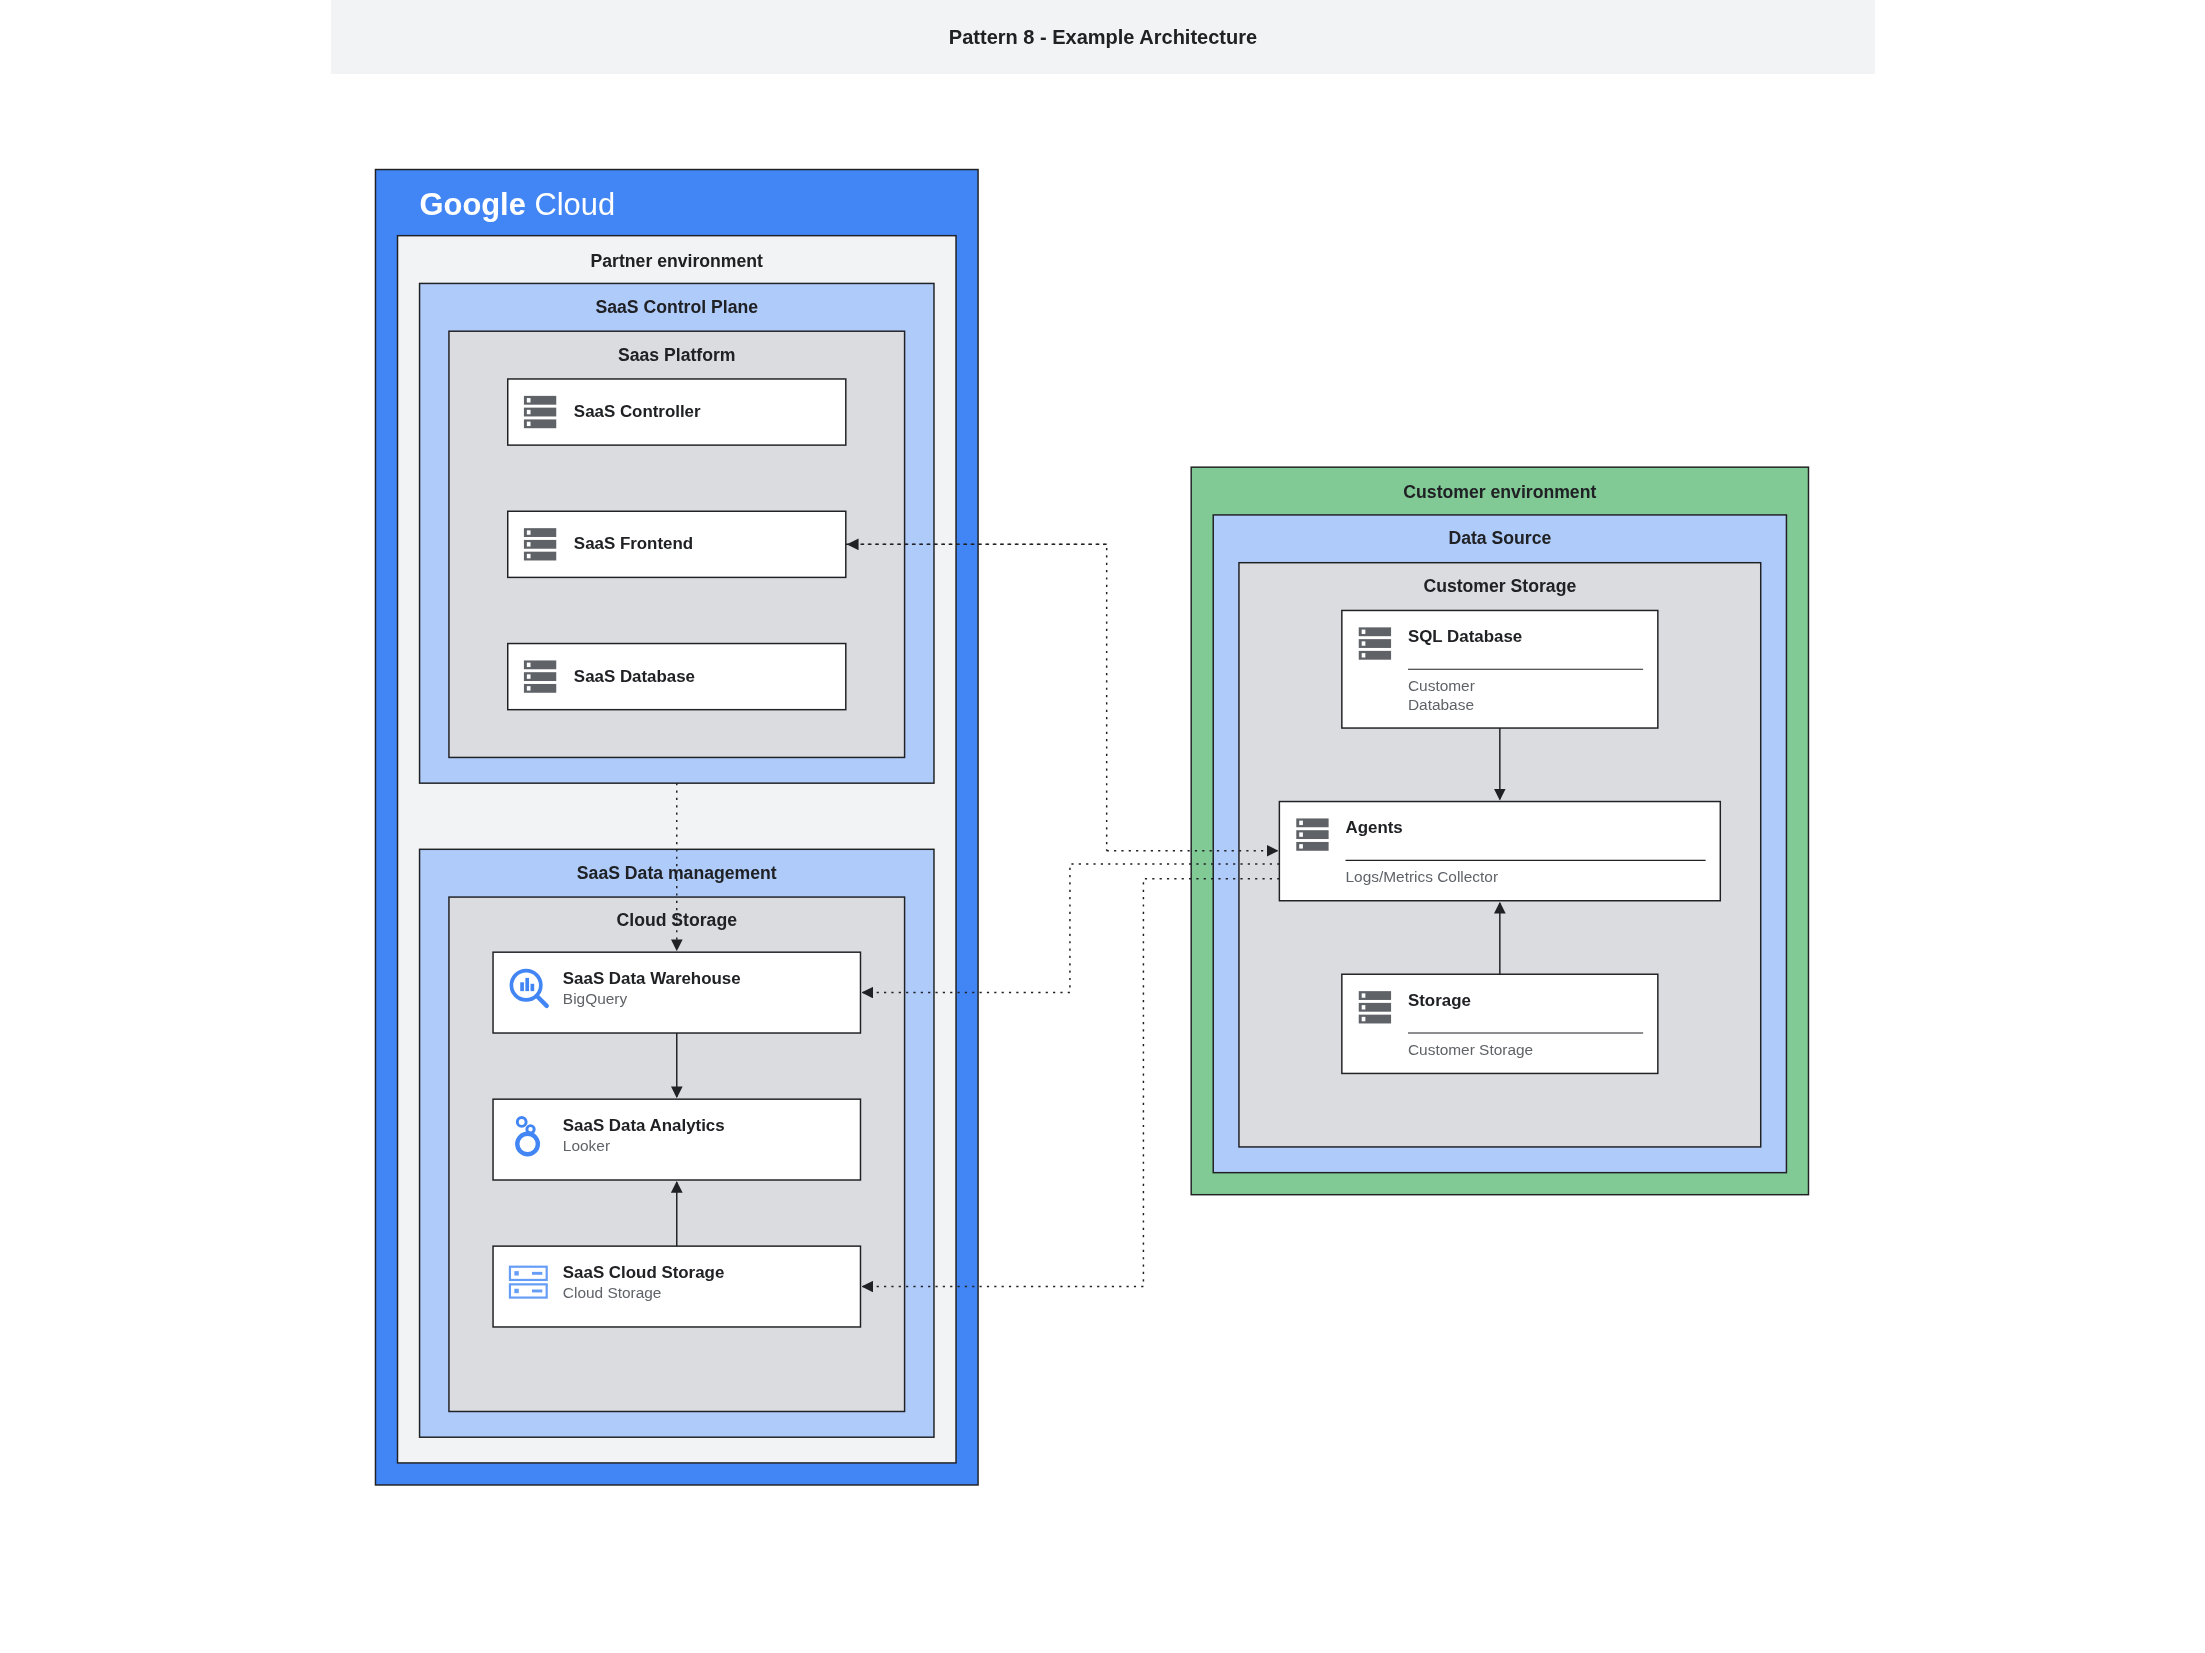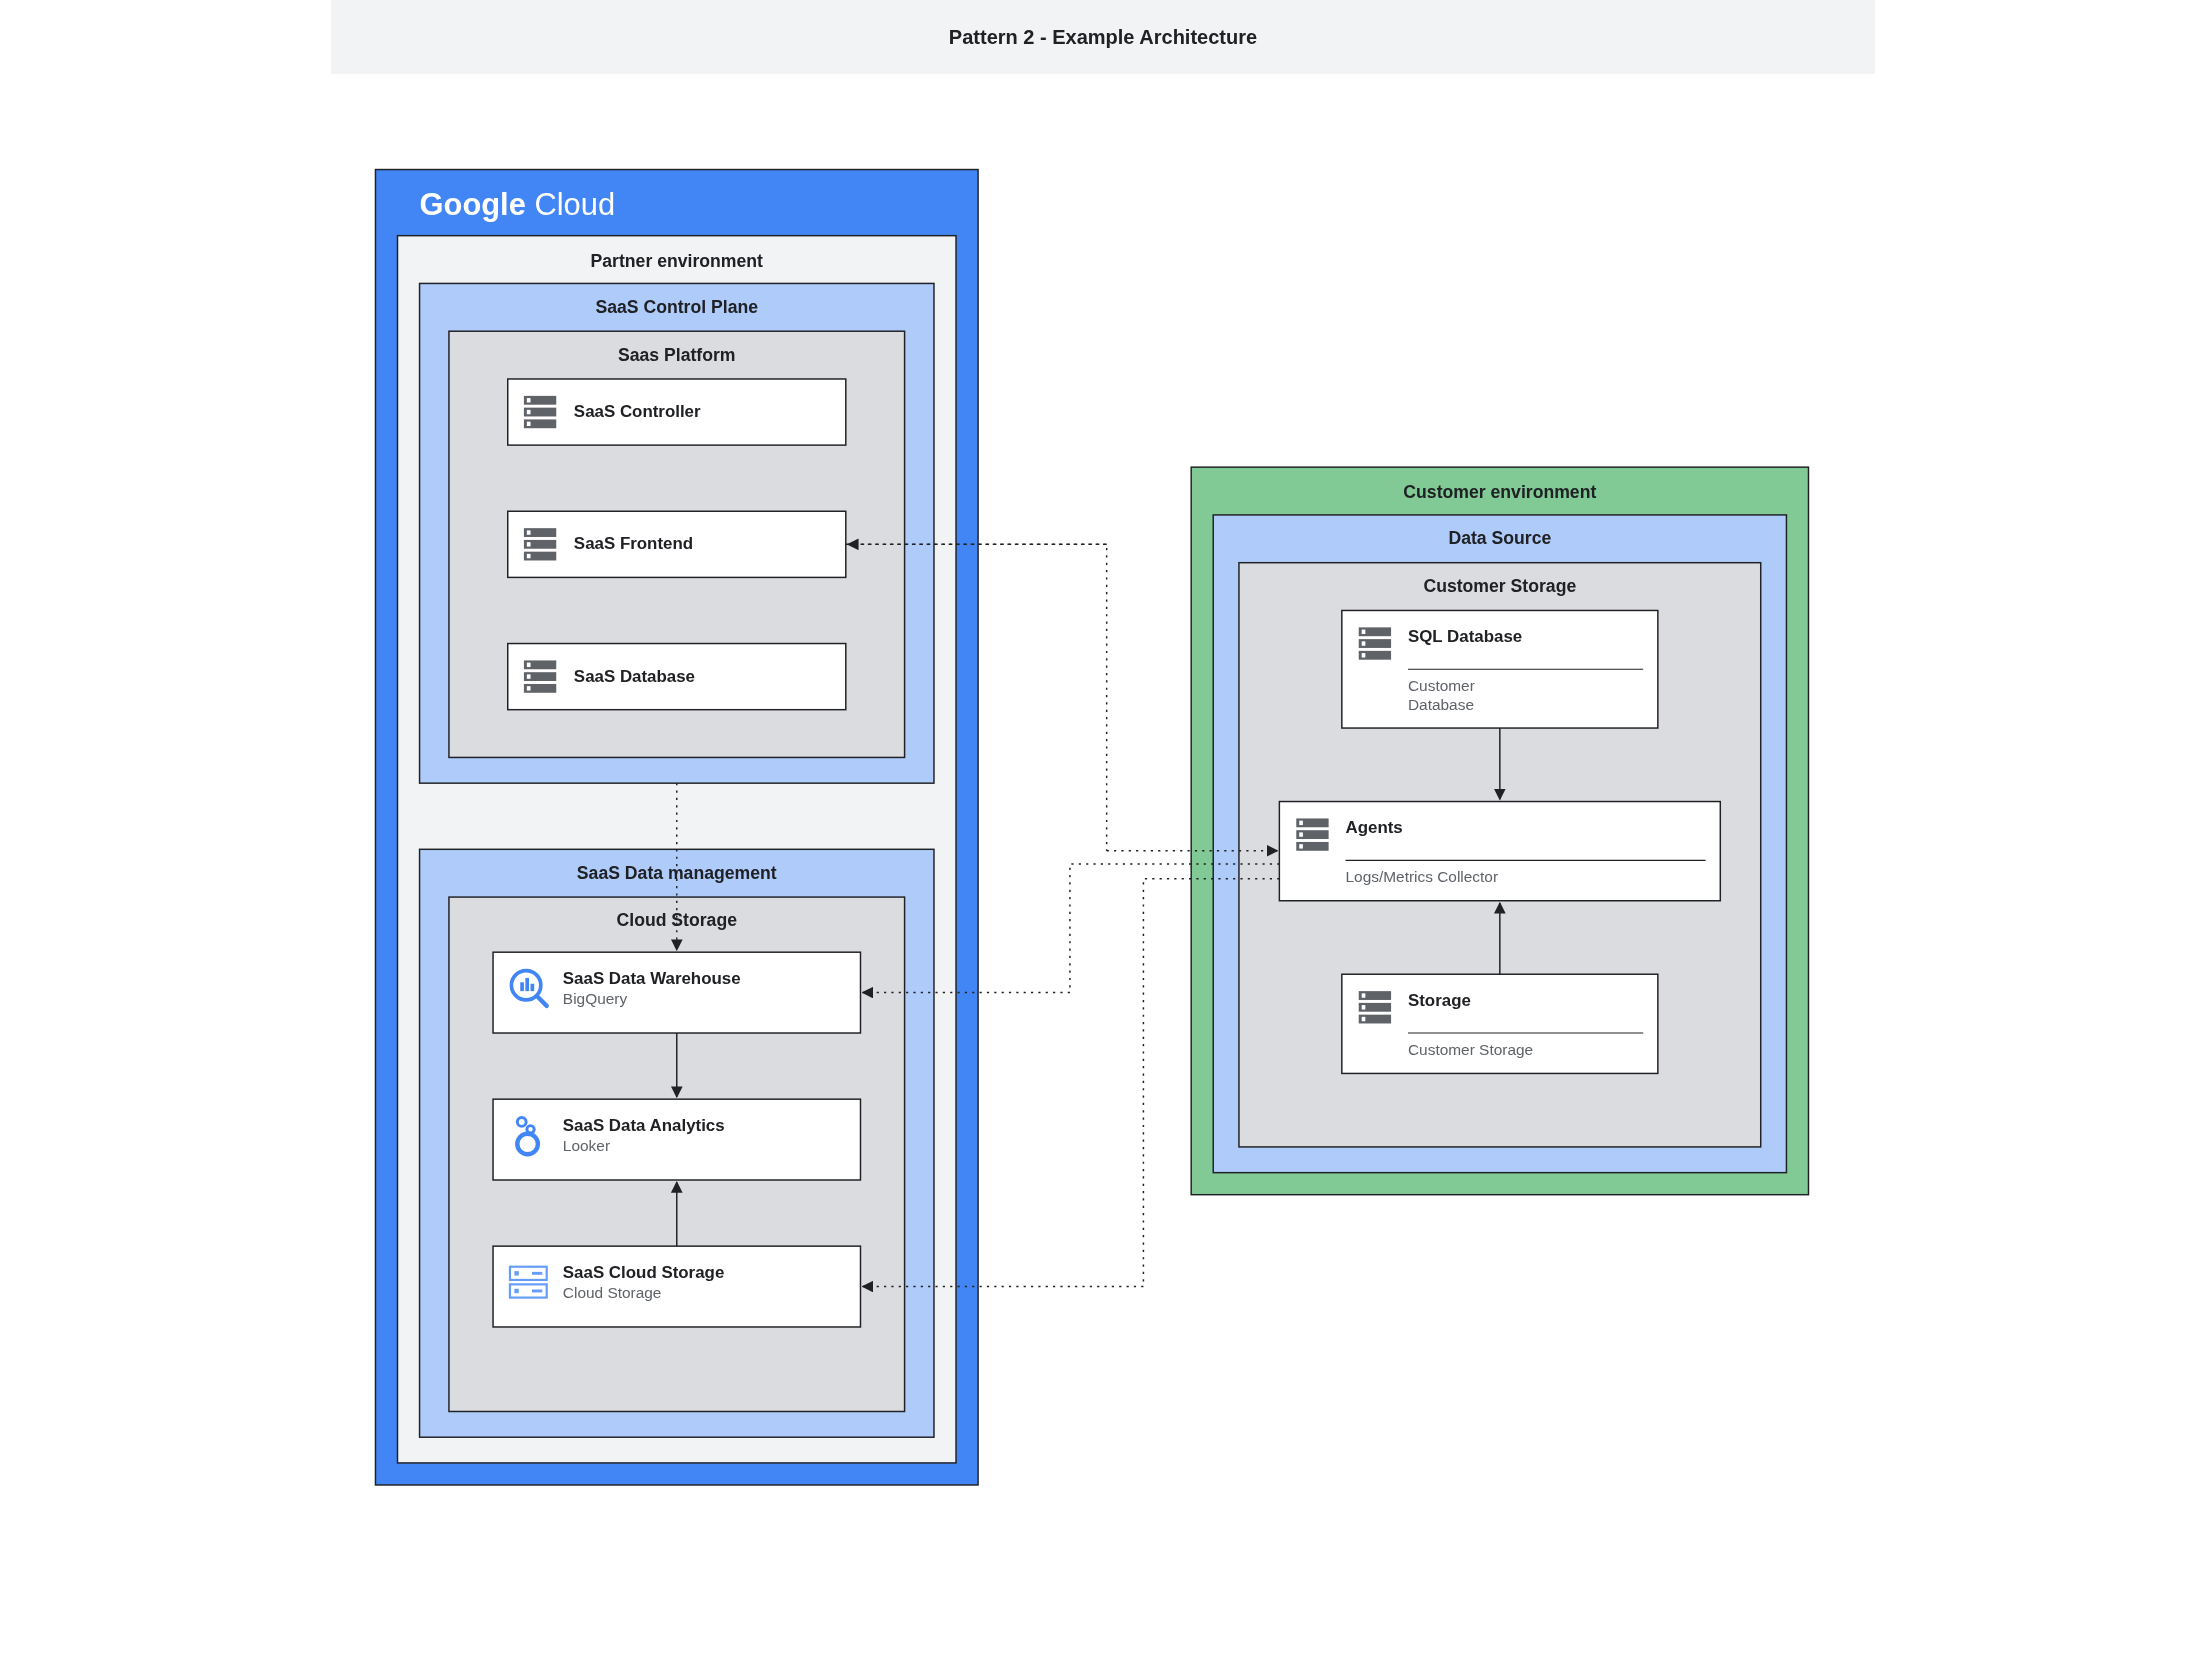--- a/index.html
+++ b/index.html
@@ -12,21 +12,21 @@
   .gcloud-text{fill:#fff;font-size:42px;font-weight:400;}
   .title-txt{fill:#202124;font-weight:600;text-anchor:middle;}
   .item-title{fill:#202124;font-weight:600;}
   .item-sub{fill:#5f6368;font-weight:400;}
 </style>
 </head>
 <body>
 
 <div class="page">
   <div class="header">
-    <div class="header-title">Pattern 2 - Example Architecture</div>
+    <div class="header-title">Pattern 8 - Example Architecture</div>
   </div>
   <div class="canvas">
     <svg width="1544" height="1580" viewBox="0 0 2100 2150">
       <defs>
         <marker id="arrow" viewBox="0 0 10 10" refX="9" refY="5" markerWidth="8" markerHeight="8" orient="auto-start-reverse">
           <path d="M0 0 L10 5 L0 10 z" fill="#202124"></path>
         </marker>
       </defs>
 
       <g>

